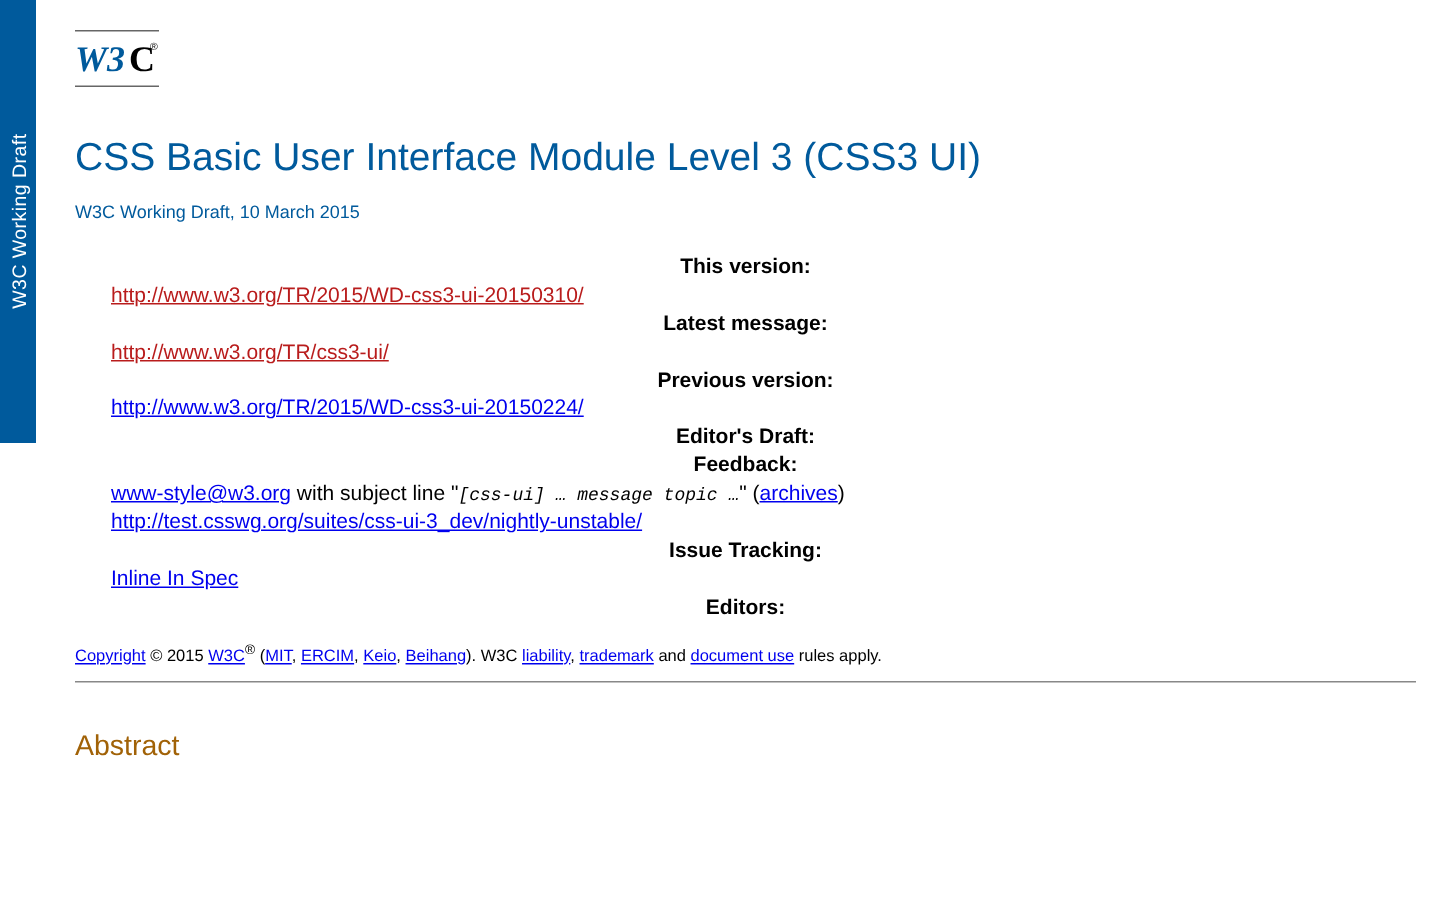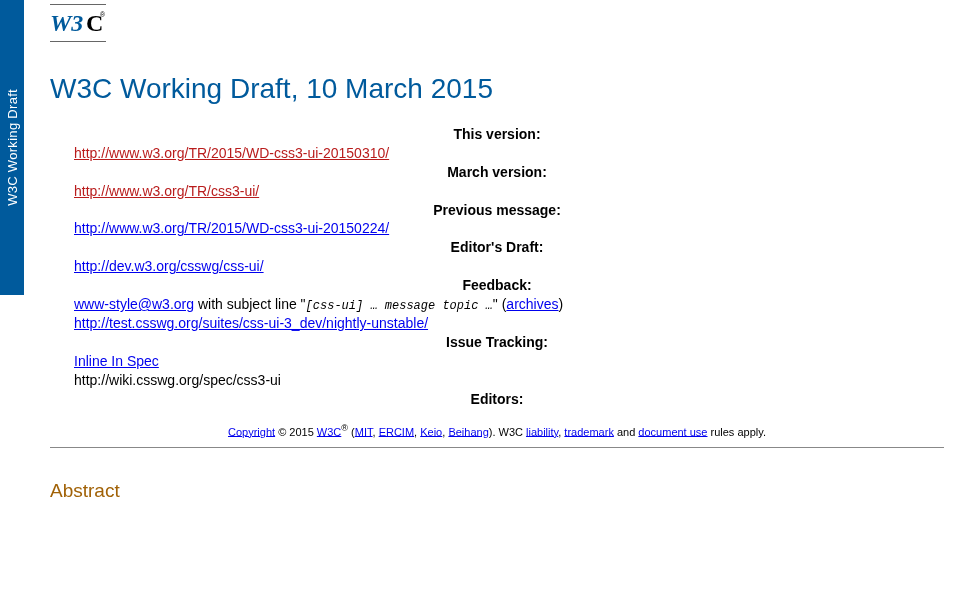--- a/index.html
+++ b/index.html
@@ -26,40 +26,40 @@
   color: #fff;
   font-size: 13px;
   writing-mode: vertical-rl;
   transform: rotate(180deg);
   white-space: nowrap;
   letter-spacing: 0.3px;
 }
 .content {
   margin-left: 50px;
   margin-right: 10px;
-  padding-top: 4px;
+  padding-top: 20px;
 }
 .logo {
   display: inline-block;
   border-top: 1px solid #666;
   border-bottom: 1px solid #666;
   padding: 4px 0;
   margin-bottom: 28px;
 }
 .logo-svg { display: block; }
 h1 {
   color: #005a9c;
   font-weight: normal;
   font-size: 26px;
   margin: 0 0 14px 0;
 }
 h2.subtitle {
   color: #005a9c;
   font-weight: normal;
-  font-size: 28px;
+  font-size: 12px;
   margin: 0 0 20px 0;
 }
 dl { margin: 0; }
 dt {
   font-weight: bold;
   margin: 0;
   line-height: 1.35;
   text-align: center;
 }
 dd {
@@ -74,21 +74,20 @@
 .plain-text { color: #000; text-decoration: none; }
 .code {
   font-family: "Courier New", monospace;
   font-size: 12px;
   font-style: italic;
 }
 .copyright {
   font-size: 11px;
   margin-top: 14px;
   margin-bottom: 10px;
-  text-align: center;
 }
 hr {
   border: none;
   border-top: 1px solid #888;
   margin: 0 0 32px 0;
 }
 h2.sec {
   color: #a16207;
   font-weight: normal;
   font-size: 19px;
@@ -105,45 +104,44 @@
 <div class="content">
 
   <a class="logo" href="#">
     <svg class="logo-svg" width="56" height="28" viewBox="0 0 56 28">
       <text x="0" y="22" font-family="Georgia, 'Times New Roman', serif" font-size="24" font-weight="bold" font-style="italic" fill="#005a9c">W3</text>
       <text x="36" y="22" font-family="Georgia, 'Times New Roman', serif" font-size="24" font-weight="bold" fill="#000">C</text>
       <text x="50" y="8" font-family="Arial" font-size="7" fill="#000">®</text>
     </svg>
   </a>
 
+  <h1>CSS Basic User Interface Module Level 3 (CSS3 UI)</h1>
   <h2 class="subtitle">W3C Working Draft, 10 March 2015</h2>
 
   <dl>
     <dt>This version:</dt>
     <dd><a class="visited" href="#">http://www.w3.org/TR/2015/WD-css3-ui-20150310/</a></dd>
 
-    <dt>March version:</dt>
+    <dt>Latest message:</dt>
     <dd><a class="visited" href="#">http://www.w3.org/TR/css3-ui/</a></dd>
 
-    <dt>Previous message:</dt>
+    <dt>Previous version:</dt>
     <dd><a href="#">http://www.w3.org/TR/2015/WD-css3-ui-20150224/</a></dd>
 
     <dt>Editor's Draft:</dt>
-    <dd><a href="#">http://dev.w3.org/csswg/css-ui/</a></dd>
 
     <dt>Feedback:</dt>
     <dd>
       <a href="#">www-style@w3.org</a><span> with subject line "</span><span class="code">[css-ui] … message topic …</span><span>" (</span><a href="#">archives</a><span>)</span>
     </dd>
 
     <dd><a href="#">http://test.csswg.org/suites/css-ui-3_dev/nightly-unstable/</a></dd>
 
     <dt>Issue Tracking:</dt>
     <dd><a href="#">Inline In Spec</a></dd>
-    <dd><span class="plain-text">http://wiki.csswg.org/spec/css3-ui</span></dd>
 
     <dt>Editors:</dt>
   </dl>
 
   <p class="copyright">
     <a href="#">Copyright</a><span> © 2015 </span><a href="#">W3C</a><sup>®</sup><span> (</span><a href="#">MIT</a><span>, </span><a href="#">ERCIM</a><span>, </span><a href="#">Keio</a><span>, </span><a href="#">Beihang</a><span>). W3C </span><a href="#">liability</a><span>, </span><a href="#">trademark</a><span> and </span><a href="#">document use</a><span> rules apply.</span>
   </p>
 
   <hr>
 

